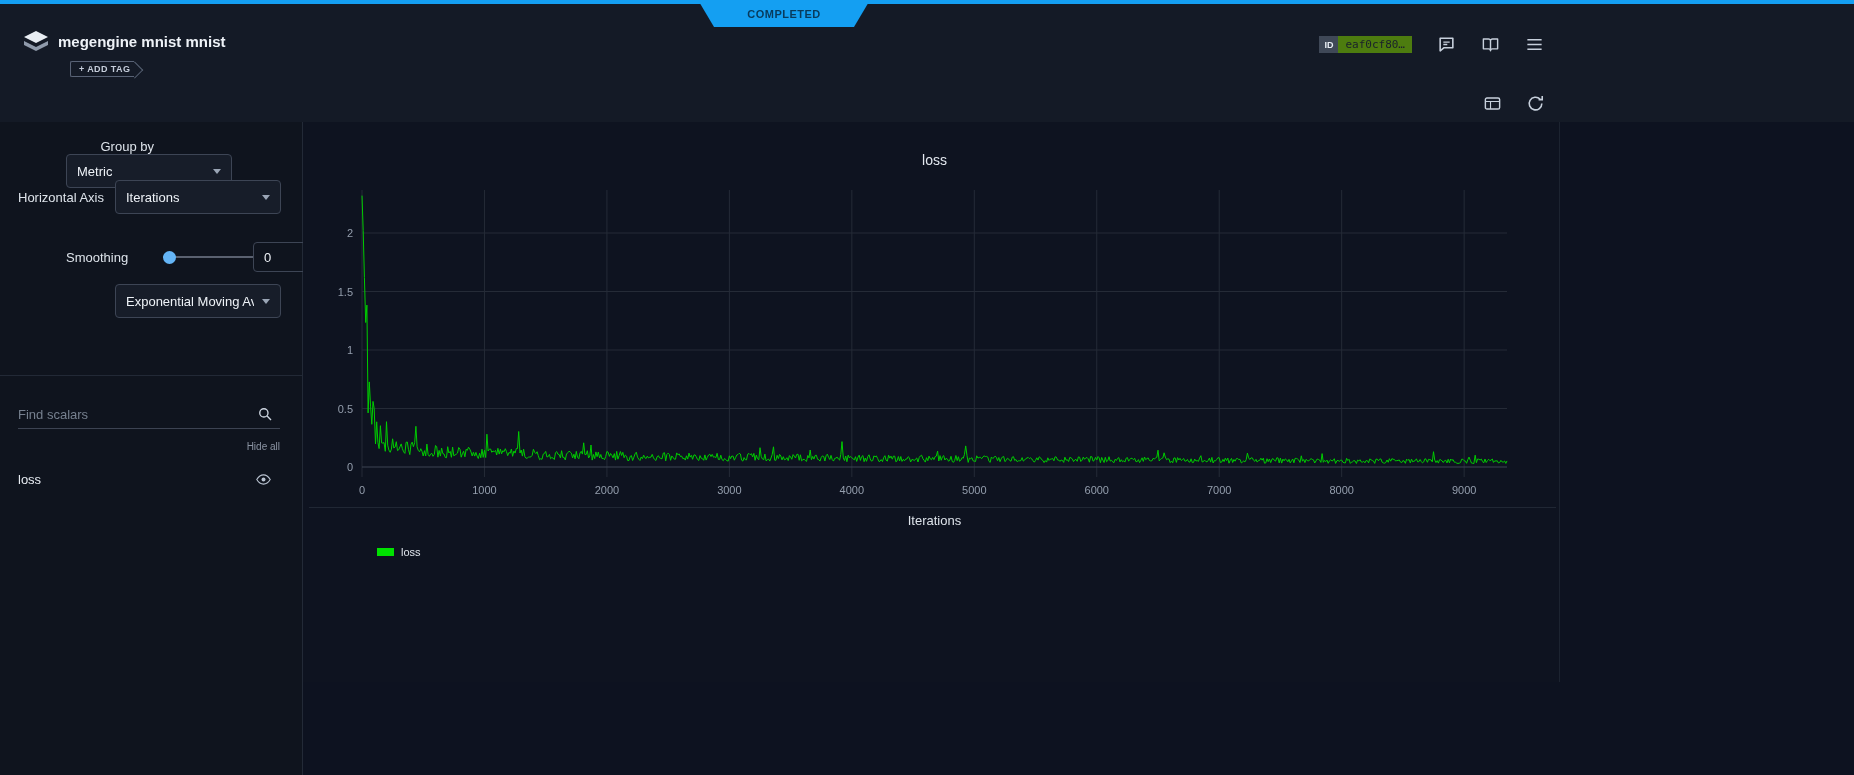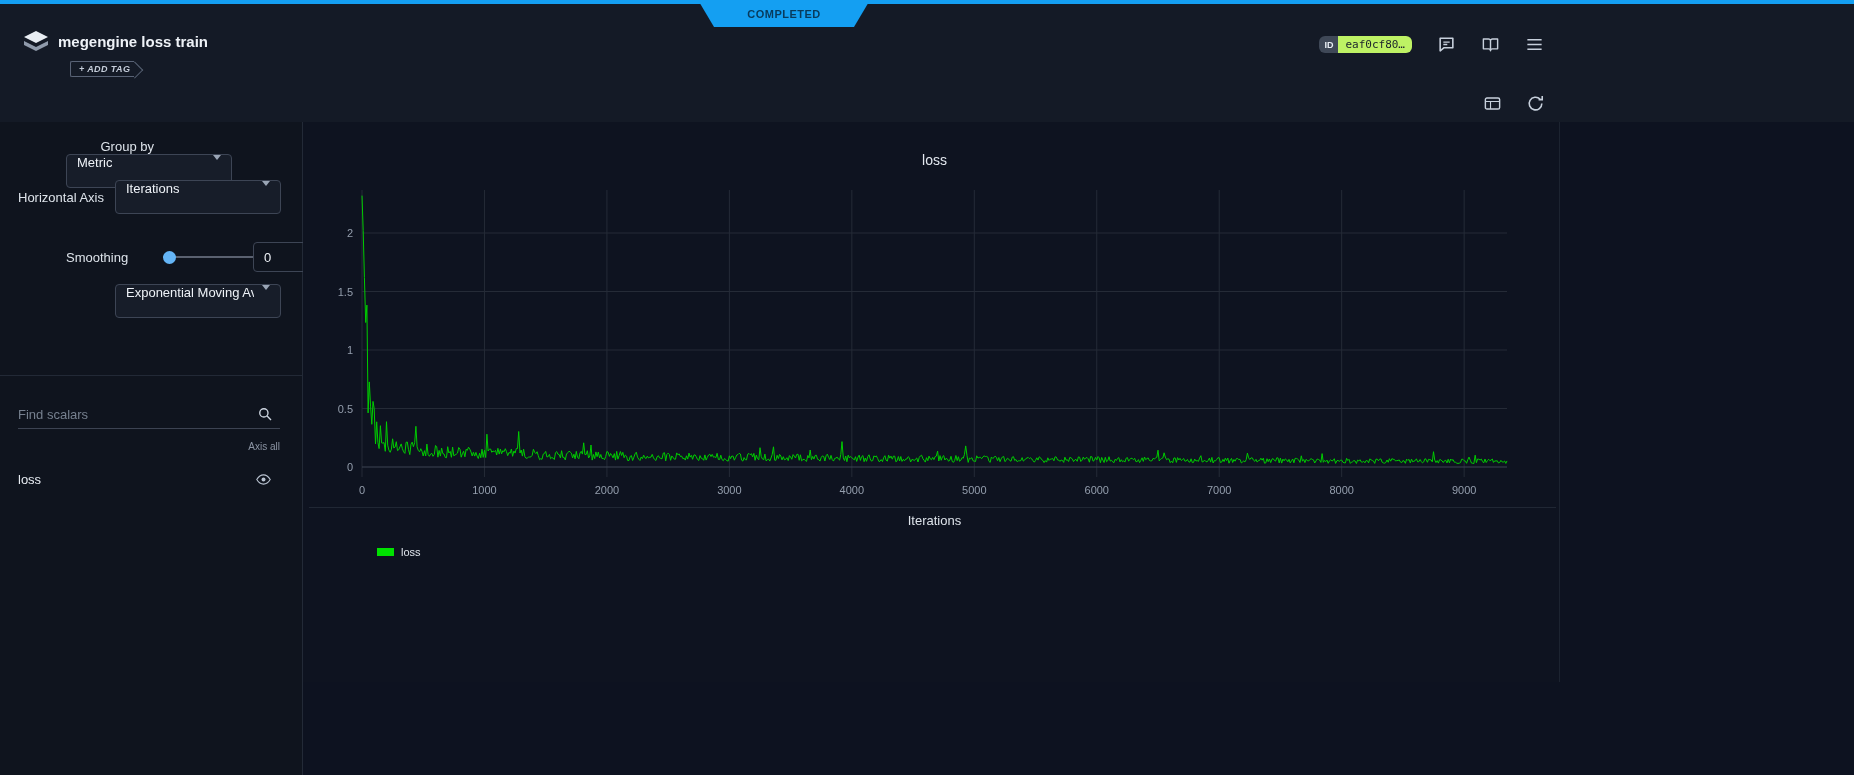--- a/index.html
+++ b/index.html
@@ -20,31 +20,31 @@
     font-size:11px; font-weight:bold; letter-spacing:.5px; color:#083a5c;
   }
 
   
   .header { position:relative; height:82px; background:#141a26; }
   .logo { position:absolute; left:22px; top:25px; }
   .exp-title { position:absolute; left:58px; top:29px; font-size:15px; font-weight:600; color:#eef2f7; }
   .add-tag {
     position:absolute; left:70px; top:57px; height:16px;
     border:1px solid #596376; border-right:0; border-radius:2px 0 0 2px;
-    padding:0 4px 0 8px; display:flex; align-items:center; cursor:pointer;font-style:italic;
+    padding:0 4px 0 8px; display:flex; align-items:center; cursor:pointer;
   }
   .add-tag::after {
     content:""; position:absolute; right:-6px; top:2px; width:10.5px; height:10.5px;
     border-top:1px solid #596376; border-right:1px solid #596376; transform:rotate(45deg);
   }
   .add-tag span { font-size:9px; font-weight:bold; letter-spacing:.4px; color:#c6cedb; }
   .header-right { position:absolute; right:310px; top:31px; display:flex; align-items:center; gap:25px; }
-  .id-badge { display:flex; align-items:stretch; border-radius:6px; overflow:hidden; cursor:pointer; }
+  .id-badge { display:flex; align-items:stretch; border-radius:0; overflow:hidden; cursor:pointer; }
   .id-chip { background:#3f4857; color:#e8edf3; font-size:9px; font-weight:bold; padding:3px 5px; display:flex; align-items:center; }
-  .id-value { background:#bef264; color:#1a202c; font-family:"DejaVu Sans Mono", monospace; font-size:11px; padding:2px 7px; display:flex; align-items:center; }
+  .id-value { background:#4d7c0f; color:#1a202c; font-family:"DejaVu Sans Mono", monospace; font-size:11px; padding:2px 7px; display:flex; align-items:center; }
   .hicon { cursor:pointer; display:inline-flex; }
 
   
   .tab-bar { position:relative; height:36px; background:#141a26; }
   .tabs { position:absolute; left:0; top:0; width:1568px; height:36px; display:flex; justify-content:center; }
   .tab {
     padding:0 17px; line-height:34px; font-size:11px; letter-spacing:.6px;
     color:#98a3b3; cursor:pointer; border-bottom:2px solid transparent; white-space:nowrap;
   }
   .tab.active { color:#4ea1f0; border-bottom-color:#4ea1f0; }
@@ -52,21 +52,21 @@
   .tabbar-right span { cursor:pointer; display:inline-flex; }
 
   
   .content { display:flex; height:653px; }
   .sidebar { width:303px; background:#0f141e; border-right:1px solid #232a37; position:relative; flex:none; }
   .ctl-row { display:flex; align-items:center; padding:0 22px 0 18px; height:34px; }
   .row1 { margin-top:17px;flex-direction:column; } .row2 { margin-top:7px; } .row3 { margin-top:26px;margin-left:48px; } .row4 { margin-top:10px; padding-left:115px; }
   .ctl-label { width:97px; font-size:13px; color:#dde3ea; flex:none; }
   .select {
     width:166px; height:34px; background:#171d29; border:1px solid #3d4555; border-radius:4px;
-    display:flex; align-items:flex-start; justify-content:space-between; padding:0 10px; cursor:pointer; flex:none;
+    display:flex; align-items:center; justify-content:space-between; padding:0 10px; cursor:pointer; flex:none;
   }
   .select-value { font-size:13px; color:#eef2f7; white-space:nowrap; overflow:hidden; }
   .caret { width:0; height:0; border-left:4px solid transparent; border-right:4px solid transparent; border-top:5px solid #9aa5b5; flex:none; margin-left:8px; }
   .slider { position:relative; width:90px; height:14px; cursor:pointer; flex:none; }
   .slider-track { position:absolute; left:0; right:0; top:6px; height:2px; background:#5a6170; }
   .slider-thumb { position:absolute; left:0; top:0.5px; width:13px; height:13px; border-radius:50%; background:#64b5f6; cursor:pointer; }
   .num-input {
     margin-left:auto; width:62px; height:30px; background:transparent; border:1px solid #3d4555;
     border-radius:4px; color:#eef2f7; font-size:13px; padding-left:10px; font-family:"Liberation Sans", sans-serif;
   }
@@ -106,21 +106,21 @@
     <span>COMPLETED</span>
   </div>
 
   <header class="header">
     <span class="logo">
       <svg width="28" height="24" viewBox="0 0 28 24">
         <path d="M2 8 L14 2 L26 8 L14 14 Z" fill="#e8edf3"></path>
         <path d="M2 12 L14 18 L26 12 L26 16 L14 22 L2 16 Z" fill="#8f9aab"></path>
       </svg>
     </span>
-    <h1 class="exp-title">megengine loss train</h1>
+    <h1 class="exp-title">megengine mnist mnist</h1>
     <div class="add-tag">
       <span>+ ADD TAG</span>
     </div>
     <div class="header-right">
       <div class="id-badge">
         <span class="id-chip">ID</span>
         <span class="id-value">eaf0cf80…</span>
       </div>
       <span class="hicon">
         <svg width="19" height="19" viewBox="0 0 24 24">
@@ -193,21 +193,21 @@
 
       <div class="search-row">
         <input class="search-input" placeholder="Find scalars" style="">
         <span class="search-icon">
           <svg width="18" height="18" viewBox="0 0 24 24">
               <circle cx="10.5" cy="10.5" r="5.5" fill="none" stroke="#cfd7e2" stroke-width="1.8"></circle>
               <path d="M14.8 14.8 20 20" stroke="#cfd7e2" stroke-width="1.8"></path>
             </svg>
         </span>
       </div>
-      <div class="hide-all">Axis all</div>
+      <div class="hide-all">Hide all</div>
 
       <div class="metric-row first">
         <span class="metric-label-on">loss</span>
         <span class="eye">
           <svg width="17" height="17" viewBox="0 0 24 24">
               <path d="M12 5.5c5.5 0 9.5 6.5 9.5 6.5s-4 6.5-9.5 6.5S2.5 12 2.5 12 6.5 5.5 12 5.5Z" fill="none" stroke="#b9c3d1" stroke-width="1.6"></path>
               <circle cx="12" cy="12" r="2.8" fill="#b9c3d1"></circle>
             </svg>
         </span>
       </div>

